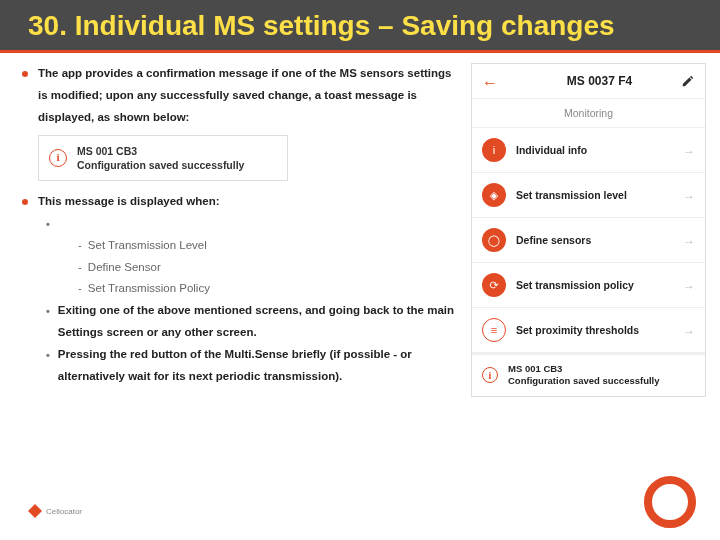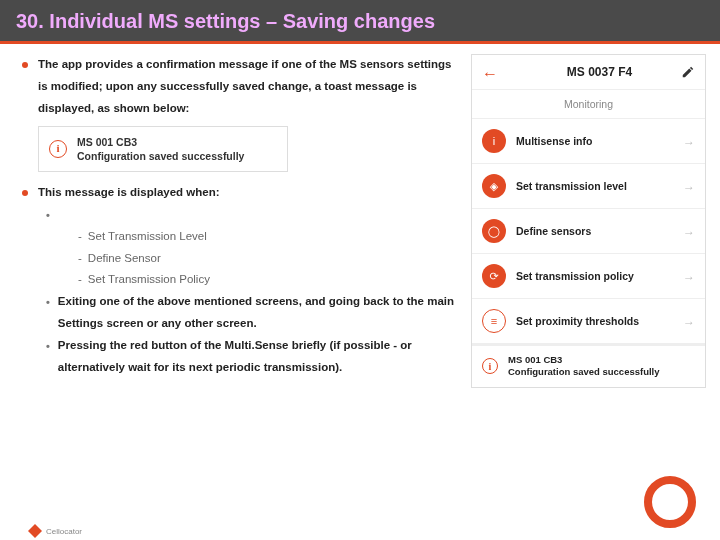--- a/index.html
+++ b/index.html
@@ -1,18 +1,18 @@
 <!DOCTYPE html>
 <html><head>
 <meta charset="utf-8">
 <style>
   * { box-sizing: border-box; margin: 0; padding: 0; }
   html, body { width: 720px; height: 540px; font-family: Arial, Helvetica, sans-serif; background: #fff; color: #222; }
   .slide { position: relative; width: 720px; height: 540px; }
-  .titlebar { background: #4a4a4a; color: #f0abfc; font-size: 20px; font-weight: bold; padding: 10px 28px 8px 16px; }
+  .titlebar { background: #4a4a4a; color: #fde047; font-size: 28px; font-weight: bold; padding: 10px 28px 8px 28px; }
   .redline { height: 3px; background: #e24a24; width: 100%; }
   .body { display: flex; padding: 10px 14px 0 22px; justify-content: center; }
   .left { flex: 1; font-size: 11.5px; line-height: 1.9; font-weight: bold; }
   .right { width: 235px; margin-left: 8px; }
   .bullet-row { display: flex; }
   .bullet-dot { width: 6px; height: 6px; border-radius: 50%; background: #e24a24; margin: 8px 10px 0 0; flex-shrink: 0; }
   .sub1 { display: flex; margin-left: 24px; }
   .sub1-dot { color: #777; font-size: 11px; margin-right: 8px; line-height: 2; }
   .sub2 { margin-left: 56px; color: #666; font-weight: normal; }
   .sub2 span.dash { margin-right: 6px; }
@@ -35,21 +35,21 @@
   .row { display:flex; align-items:center; padding:10px 10px; border-bottom:1px solid #eee; }
   .row-ico { width:24px; height:24px; border-radius:50%; background:#e24a24; margin-right:10px; display:flex; align-items:center; justify-content:center; color:#fff; font-size:11px; }
   .row-ico.outline { background:#fff; border:1.5px solid #e24a24; color:#e24a24; }
   .row-label { flex:1; font-size:10.5px; font-weight:600; }
   .row-arrow { color:#bbb; font-size:12px; }
   .ph-toast { display:flex; align-items:center; padding:8px 10px; border-top:2px solid #eee; }
   .ph-toast .toast-i { width:16px; height:16px; font-size:10px; }
   .ph-toast-text { font-size:9.5px; line-height:1.3; }
   
   .ring { position:absolute; right:24px; bottom:12px; width:52px; height:52px; border:8px solid #e24a24; border-radius:50%; }
-  .logo { position:absolute; left:28px; bottom:2px; font-size:8px; color:#888; display:flex; align-items:center; gap:4px;}
+  .logo { position:absolute; left:28px; bottom:22px; font-size:8px; color:#888; display:flex; align-items:center; gap:4px;}
   .logo-ico { width:14px; height:14px; background:#e24a24; clip-path: polygon(50% 0,100% 50%,50% 100%,0 50%); }
 </style>
 </head>
 <body>
 
 <div class="slide">
   <div class="titlebar">30. Individual MS settings – Saving changes</div>
   <div class="redline"></div>
 
   <div class="body">
@@ -99,21 +99,21 @@
             <svg viewBox="0 0 16 16">
                 <path d="M2 11.5V14h2.5L12 6.5 9.5 4 2 11.5zM14 4.5l-2.5-2.5-1.3 1.3 2.5 2.5L14 4.5z" fill="#333"></path>
               </svg>
           </div>
         </div>
         <div class="tabs">
           <div class="tab inactive">Monitoring</div>
         </div>
         <div class="row">
           <div class="row-ico">i</div>
-          <div class="row-label">Multisense info</div>
+          <div class="row-label">Individual info</div>
           <div class="row-arrow">→</div>
         </div>
         <div class="row">
           <div class="row-ico">◈</div>
           <div class="row-label">Set transmission level</div>
           <div class="row-arrow">→</div>
         </div>
         <div class="row">
           <div class="row-ico">◯</div>
           <div class="row-label">Define sensors</div>

